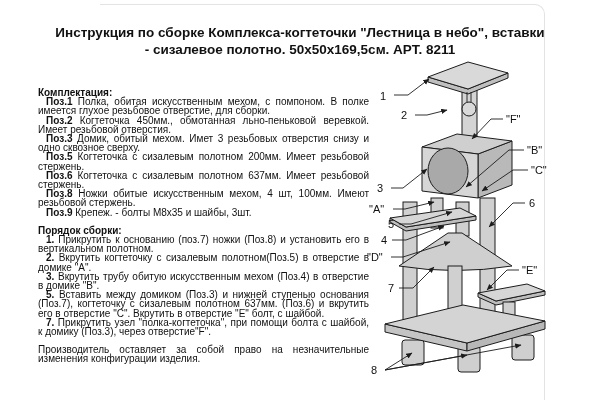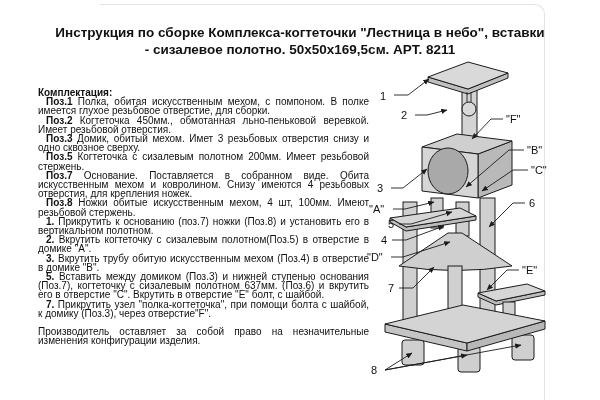--- a/index.html
+++ b/index.html
@@ -33,23 +33,25 @@
     <div>- сизалевое полотно. 50х50х169,5см. АРТ. 8211</div>
   </div>
 
   <div class="textcol">
     <p class="heading">Комплектация:</p>
 
     <p><b class="lbl">Поз.1</b> <span>Полка, обитая искусственным мехом, с помпоном. В полке имеется глухое резьбовое отверстие, для сборки.</span></p>
     <p><b class="lbl">Поз.2</b> <span>Когтеточка 450мм., обмотанная льно-пеньковой веревкой. Имеет резьбовой отверстия.</span></p>
     <p><b class="lbl">Поз.3</b> <span>Домик, обитый мехом. Имет 3 резьбовых отверстия снизу и одно сквозное сверху.</span></p>
     <p><b class="lbl">Поз.5</b> <span>Когтеточка с сизалевым полотном 200мм. Имеет резьбовой стержень.</span></p>
-    <p><b class="lbl">Поз.7</b> <span>Основание. Поставляется в собранном виде. Обита искусственным мехом и ковролином. Снизу имеются 4 резьбовых отверстия, для крепления ножек.</span></p>
+    <p><b class="lbl">Поз.6</b> <span>Когтеточка с сизалевым полотном 637мм. Имеет резьбовой стержень.</span></p>
     <p><b class="lbl">Поз.8</b> <span>Ножки обитые искусственным мехом, 4 шт, 100мм. Имеют резьбовой стержень.</span></p>
+    <p><b class="lbl">Поз.9</b> <span>Крепеж.  - болты М8х35 и шайбы, 3шт.</span></p>
 
+    <p class="heading gap-top">Порядок сборки:</p>
 
     <p><b class="lbl">1.</b> <span>Прикрутить к основанию (поз.7) ножки (Поз.8) и установить его в вертикальном полотном.</span></p>
     <p><b class="lbl">2.</b> <span>Вкрутить когтеточку с сизалевым полотном(Поз.5) в отверстие  в домике "А".</span></p>
     <p><b class="lbl">3.</b> <span>Вкрутить трубу обитую искусственным мехом (Поз.4) в отверстие в домике "В".</span></p>
     <p><b class="lbl">5.</b> <span>Вставить между домиком (Поз.3) и нижней ступенью основания (Поз.7), когтеточку с сизалевым полотном 637мм. (Поз.6) и вкрутить его в отверстие "С". Вкрутить в отверстие "Е" болт, с шайбой.</span></p>
     <p><b class="lbl">7.</b> <span>Прикрутить узел "полка-когтеточка", при помощи болта с шайбой, к домику (Поз.3), через отверстие"F".</span></p>
 
     <p class="gap-top">Производитель оставляет за собой право на незначительные изменения конфигурации изделия.</p>
   </div>
 

